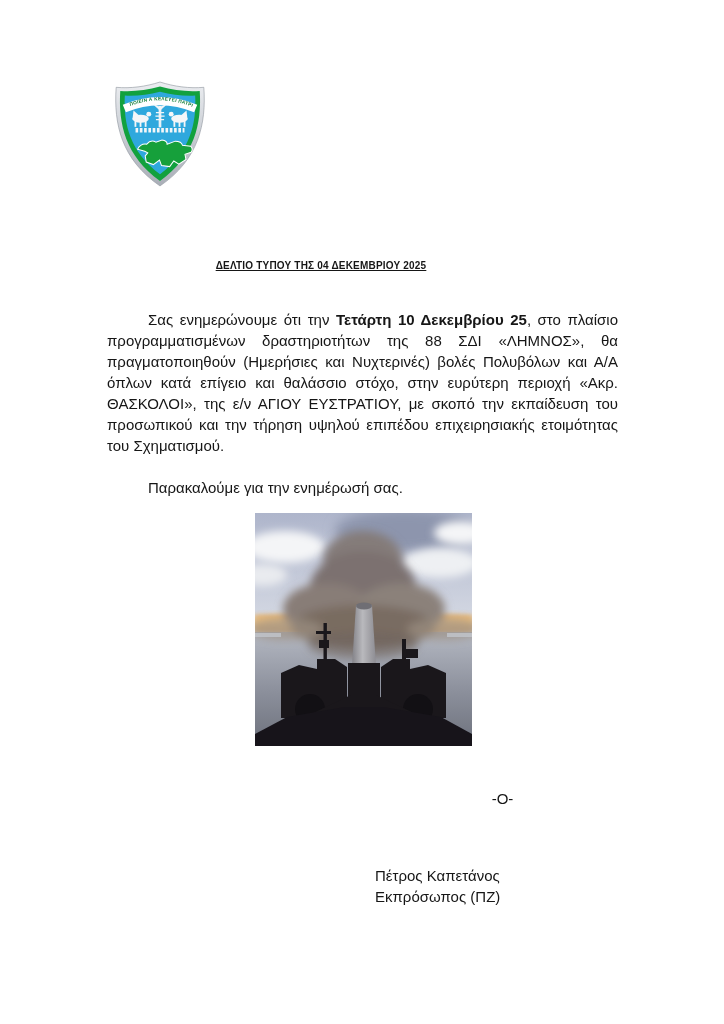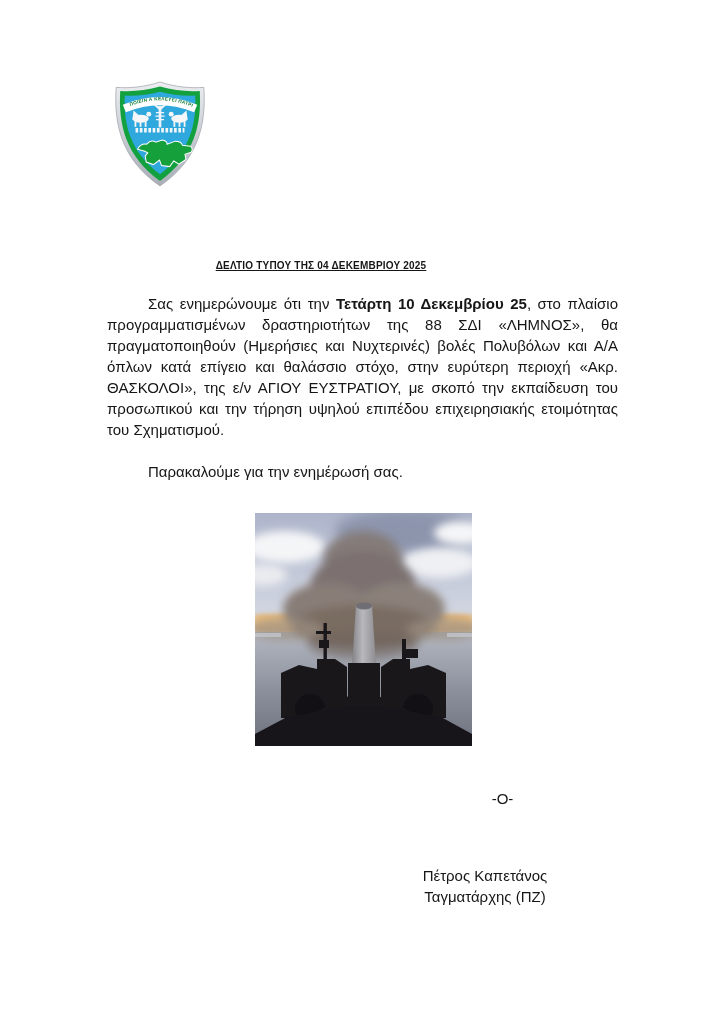--- a/index.html
+++ b/index.html
@@ -10,30 +10,30 @@
   .emblem { position:absolute; left:109px; top:81px; width:102px; height:106px; }
   .doc-title {
     position:absolute; left:0; top:260px; width:642px; text-align:center;
     font-size:10px; font-weight:bold; letter-spacing:0.2px;
   }
   .doc-title span { text-decoration:underline; }
   .body-text {
     position:absolute; left:107px; top:293px; width:511px;
     font-size:15px; line-height:21px; text-align:justify;
   }
-  .body-text p { margin:0 0 21px 0; text-indent:41px; }
+  .body-text p { margin:16px 0 21px 0; text-indent:41px; }
   .body-text p.no-justify { text-align:left; }
   .photo-frame { position:absolute; left:255px; top:513px; width:217px; height:233px; }
   .photo-frame svg { display:block; }
   .sig-block-1 {
     position:absolute; left:380px; top:788px; width:245px; text-align:center;
     font-size:15px; line-height:21px;
   }
   .sig-block-2 {
-    position:absolute; left:375px; top:865px; width:220px; text-align:center;
+    position:absolute; left:375px; top:865px; width:220px; 
     font-size:15px; line-height:21px;
   }
 </style>
 </head>
 <body>
 
 <div class="page">
 
   <div class="emblem">
     <svg width="102" height="106" viewBox="0 0 100 104">
@@ -176,16 +176,16 @@
       <rect x="192" y="120" width="25" height="4" fill="#c2c5cc" opacity="0.8"></rect>
     </svg>
   </div>
 
   <div class="sig-block-1">
     <div>-Ο-</div>
   </div>
 
   <div class="sig-block-2">
     <div>Πέτρος Καπετάνος</div>
-    <div>Ταγματάρχης (ΠΖ)</div>
+    <div>Εκπρόσωπος (ΠΖ)</div>
   </div>
 
 </div>
 
 </body></html>

